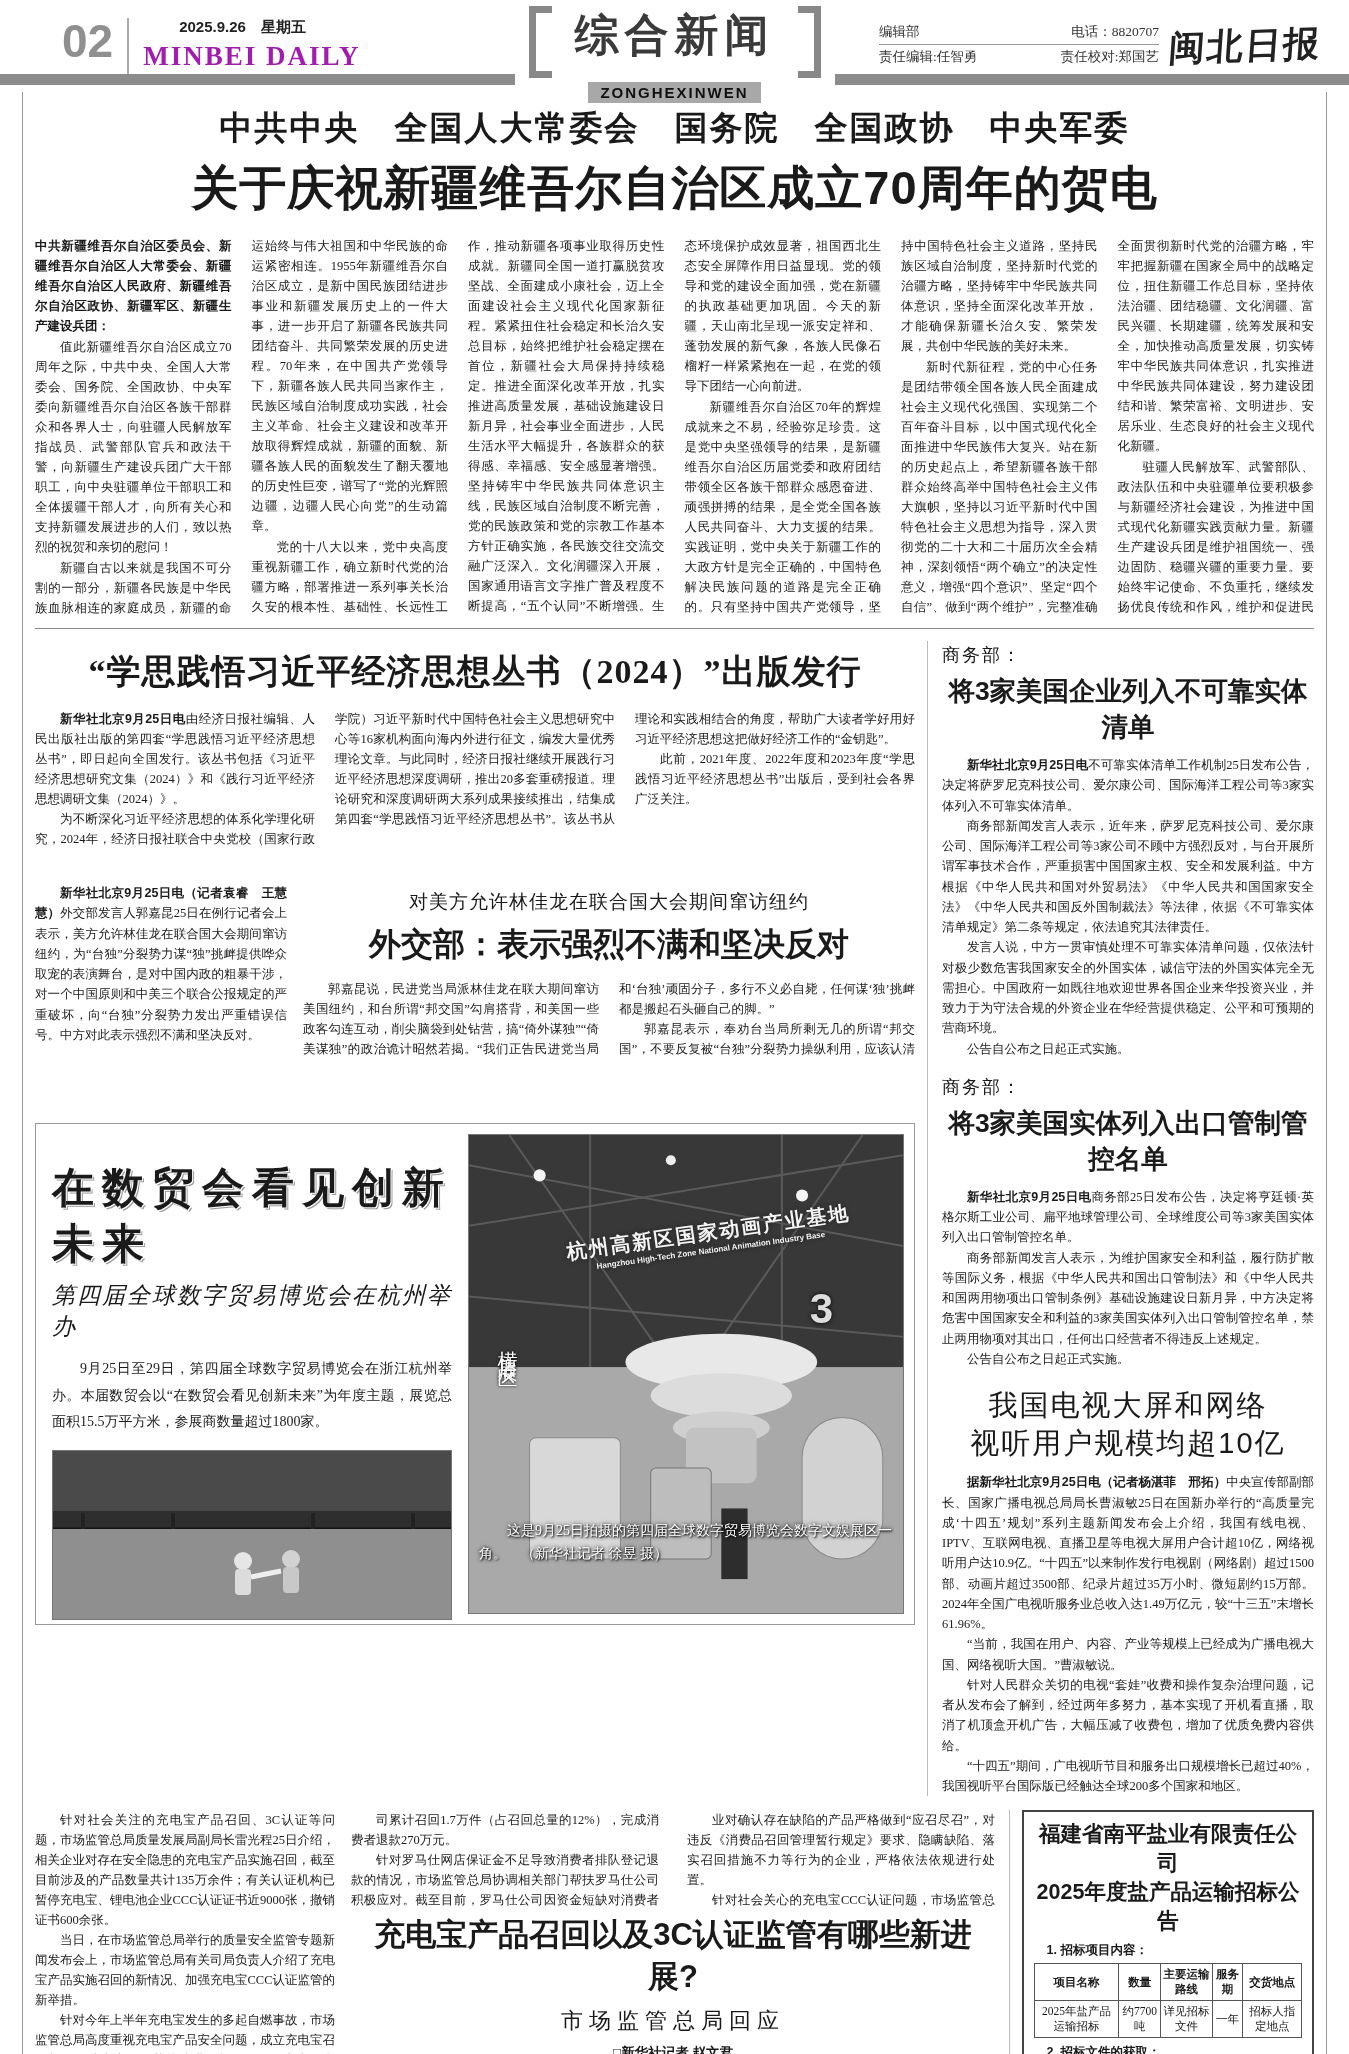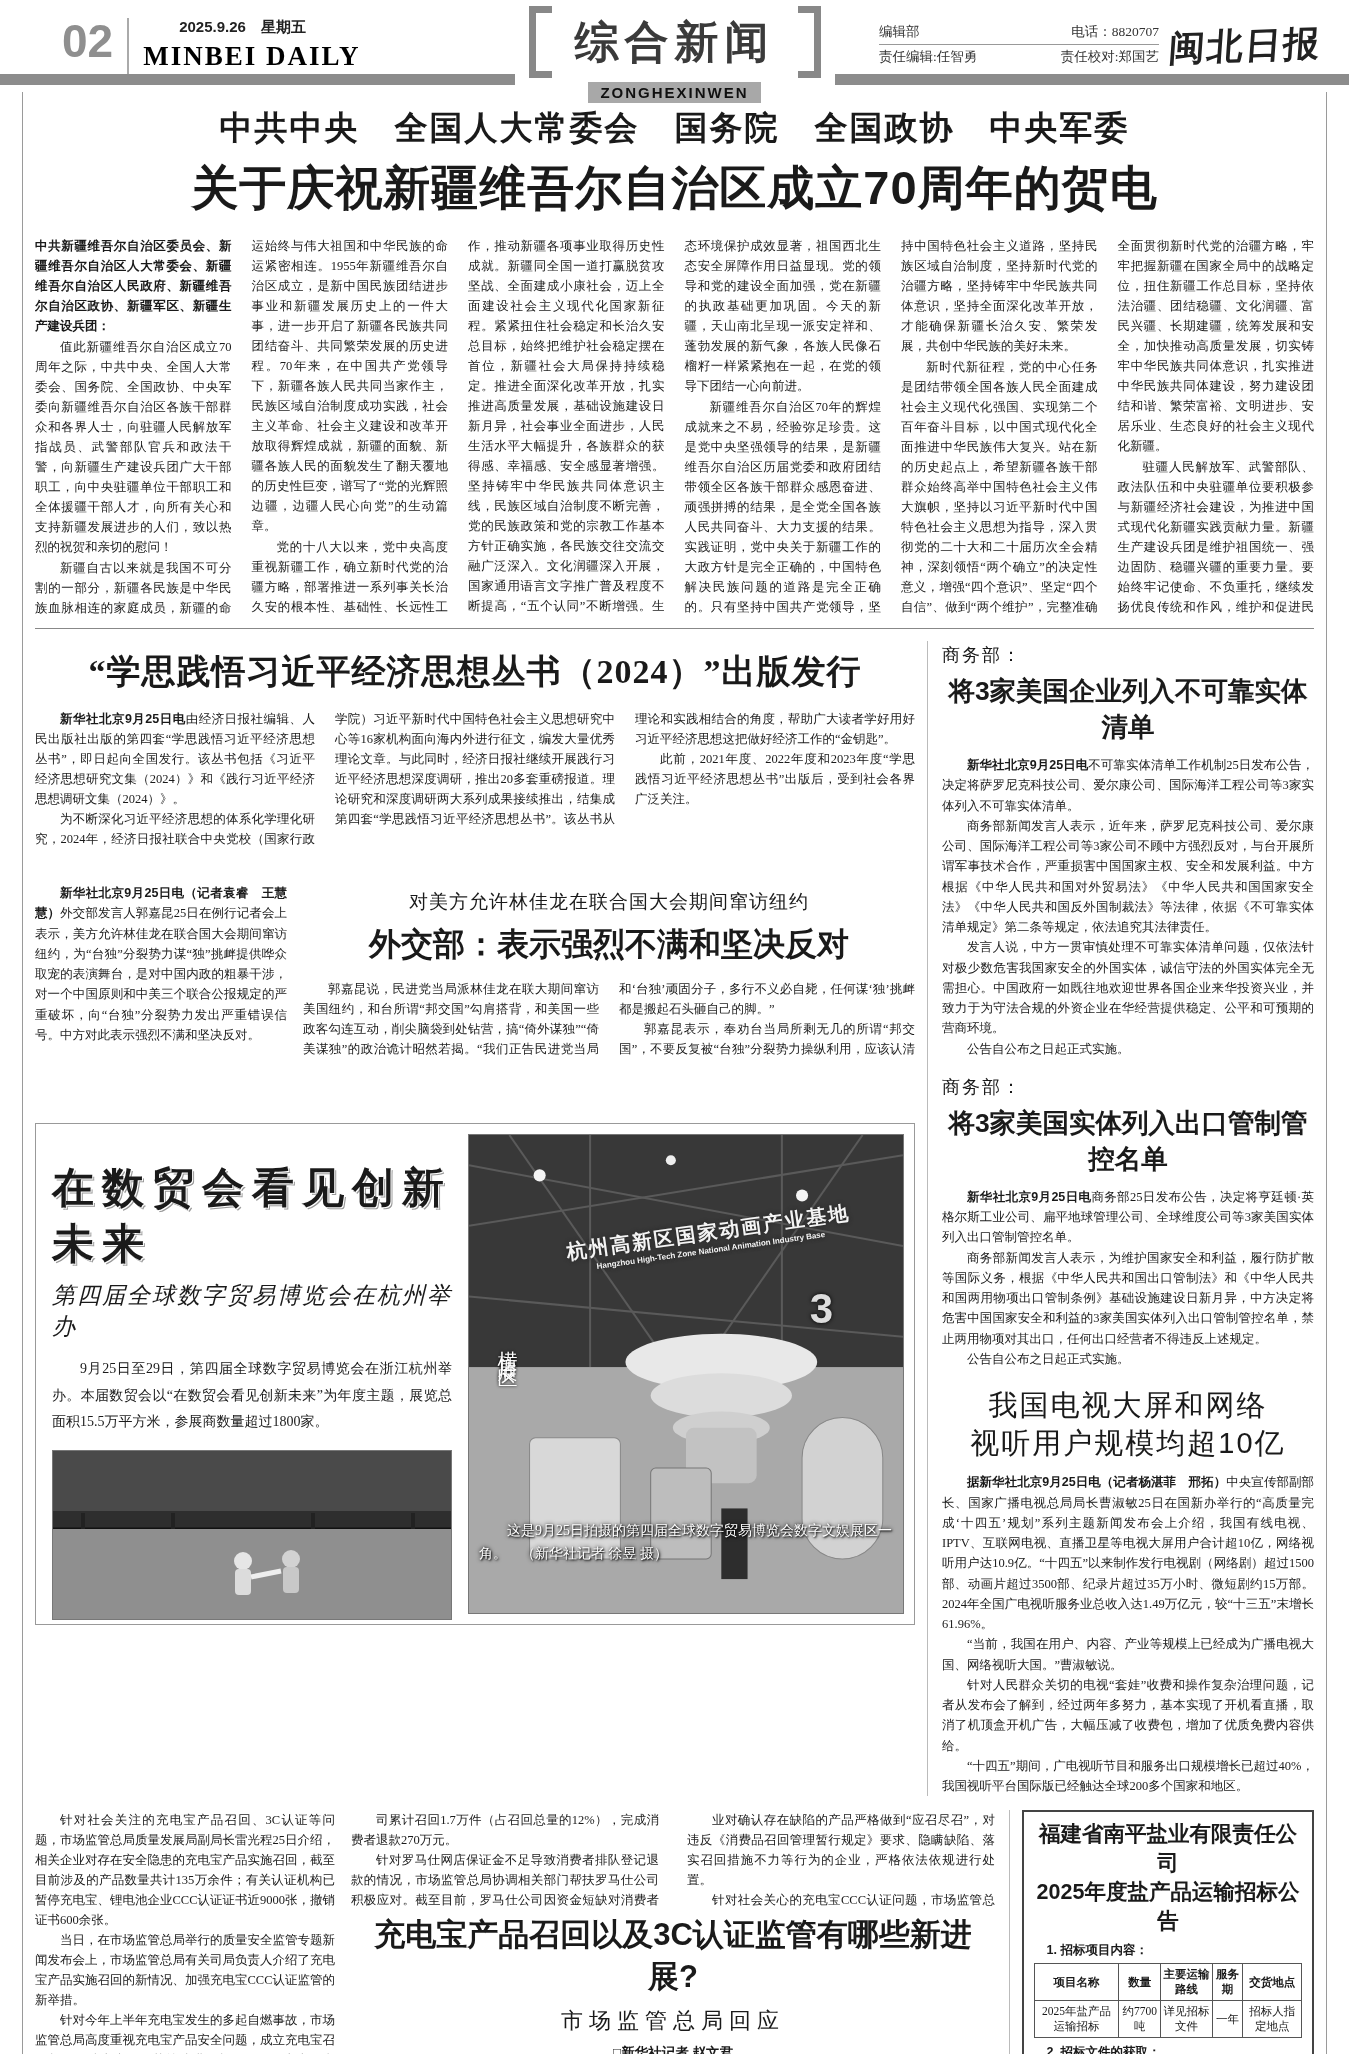--- a/index.html
+++ b/index.html
@@ -4,24 +4,24 @@
 <style>
   html,body{margin:0;padding:0;background:#e8e8e8;}
   .page{width:1349px;height:2054px;background:#fff;position:relative;overflow:hidden;
         font-family:"Liberation Serif",serif;color:#1a1a1a;}
   
   .hdr{position:relative;height:92px;}
   .hdr-left{position:absolute;left:30px;top:18px;display:flex;align-items:flex-start;}
   .pageno{font-family:"Liberation Sans",sans-serif;font-weight:bold;font-size:46px;color:#8f8f8f;line-height:1;margin-left:32px;}
   .hdr-vr{width:2px;background:#aaa;height:56px;margin:0 14px;}
   .dateblk .d1{font-family:"Liberation Sans",sans-serif;font-size:15px;font-weight:bold;color:#222;margin-left:36px;}
-  .dateblk .d2{font-size:27px;font-weight:bold;letter-spacing:2px;color:#000000;margin-top:4px;}
+  .dateblk .d2{font-size:27px;font-weight:bold;letter-spacing:2px;color:#a21caf;margin-top:4px;}
   .graybar{position:absolute;left:0;right:0;top:74px;height:11px;background:#8c8c8c;}
   .secwrap{position:absolute;left:50%;top:6px;transform:translateX(-50%);text-align:center;background:#fff;padding:0 14px;z-index:2;}
-  .secrow{display:flex;align-items:center;gap:23px;}
+  .secrow{display:flex;align-items:flex-start;gap:23px;}
   .brk{width:16px;height:58px;}
   .brk.l{border-left:7px solid #888;border-top:7px solid #888;border-bottom:7px solid #888;}
   .brk.r{border-right:7px solid #888;border-top:7px solid #888;border-bottom:7px solid #888;}
   .seccn{font-size:44px;font-weight:bold;color:#3a3a3a;letter-spacing:6px;font-family:"Liberation Sans",sans-serif;}
   .secpy{display:inline-block;margin-top:4px;background:#a8a8a8;color:#101010;font-family:"Liberation Sans",sans-serif;
          font-weight:bold;font-size:15px;letter-spacing:2px;padding:2px 12px;}
   .hdr-right{position:absolute;right:190px;top:20px;font-size:13.5px;color:#333;width:280px;}
   .hdr-right .row{display:flex;justify-content:space-between;padding:3px 0;}
   .hdr-right .row+.row{border-top:1px solid #999;}
   .masthead{position:absolute;right:28px;top:22px;font-size:36px;font-weight:bold;color:#222;

